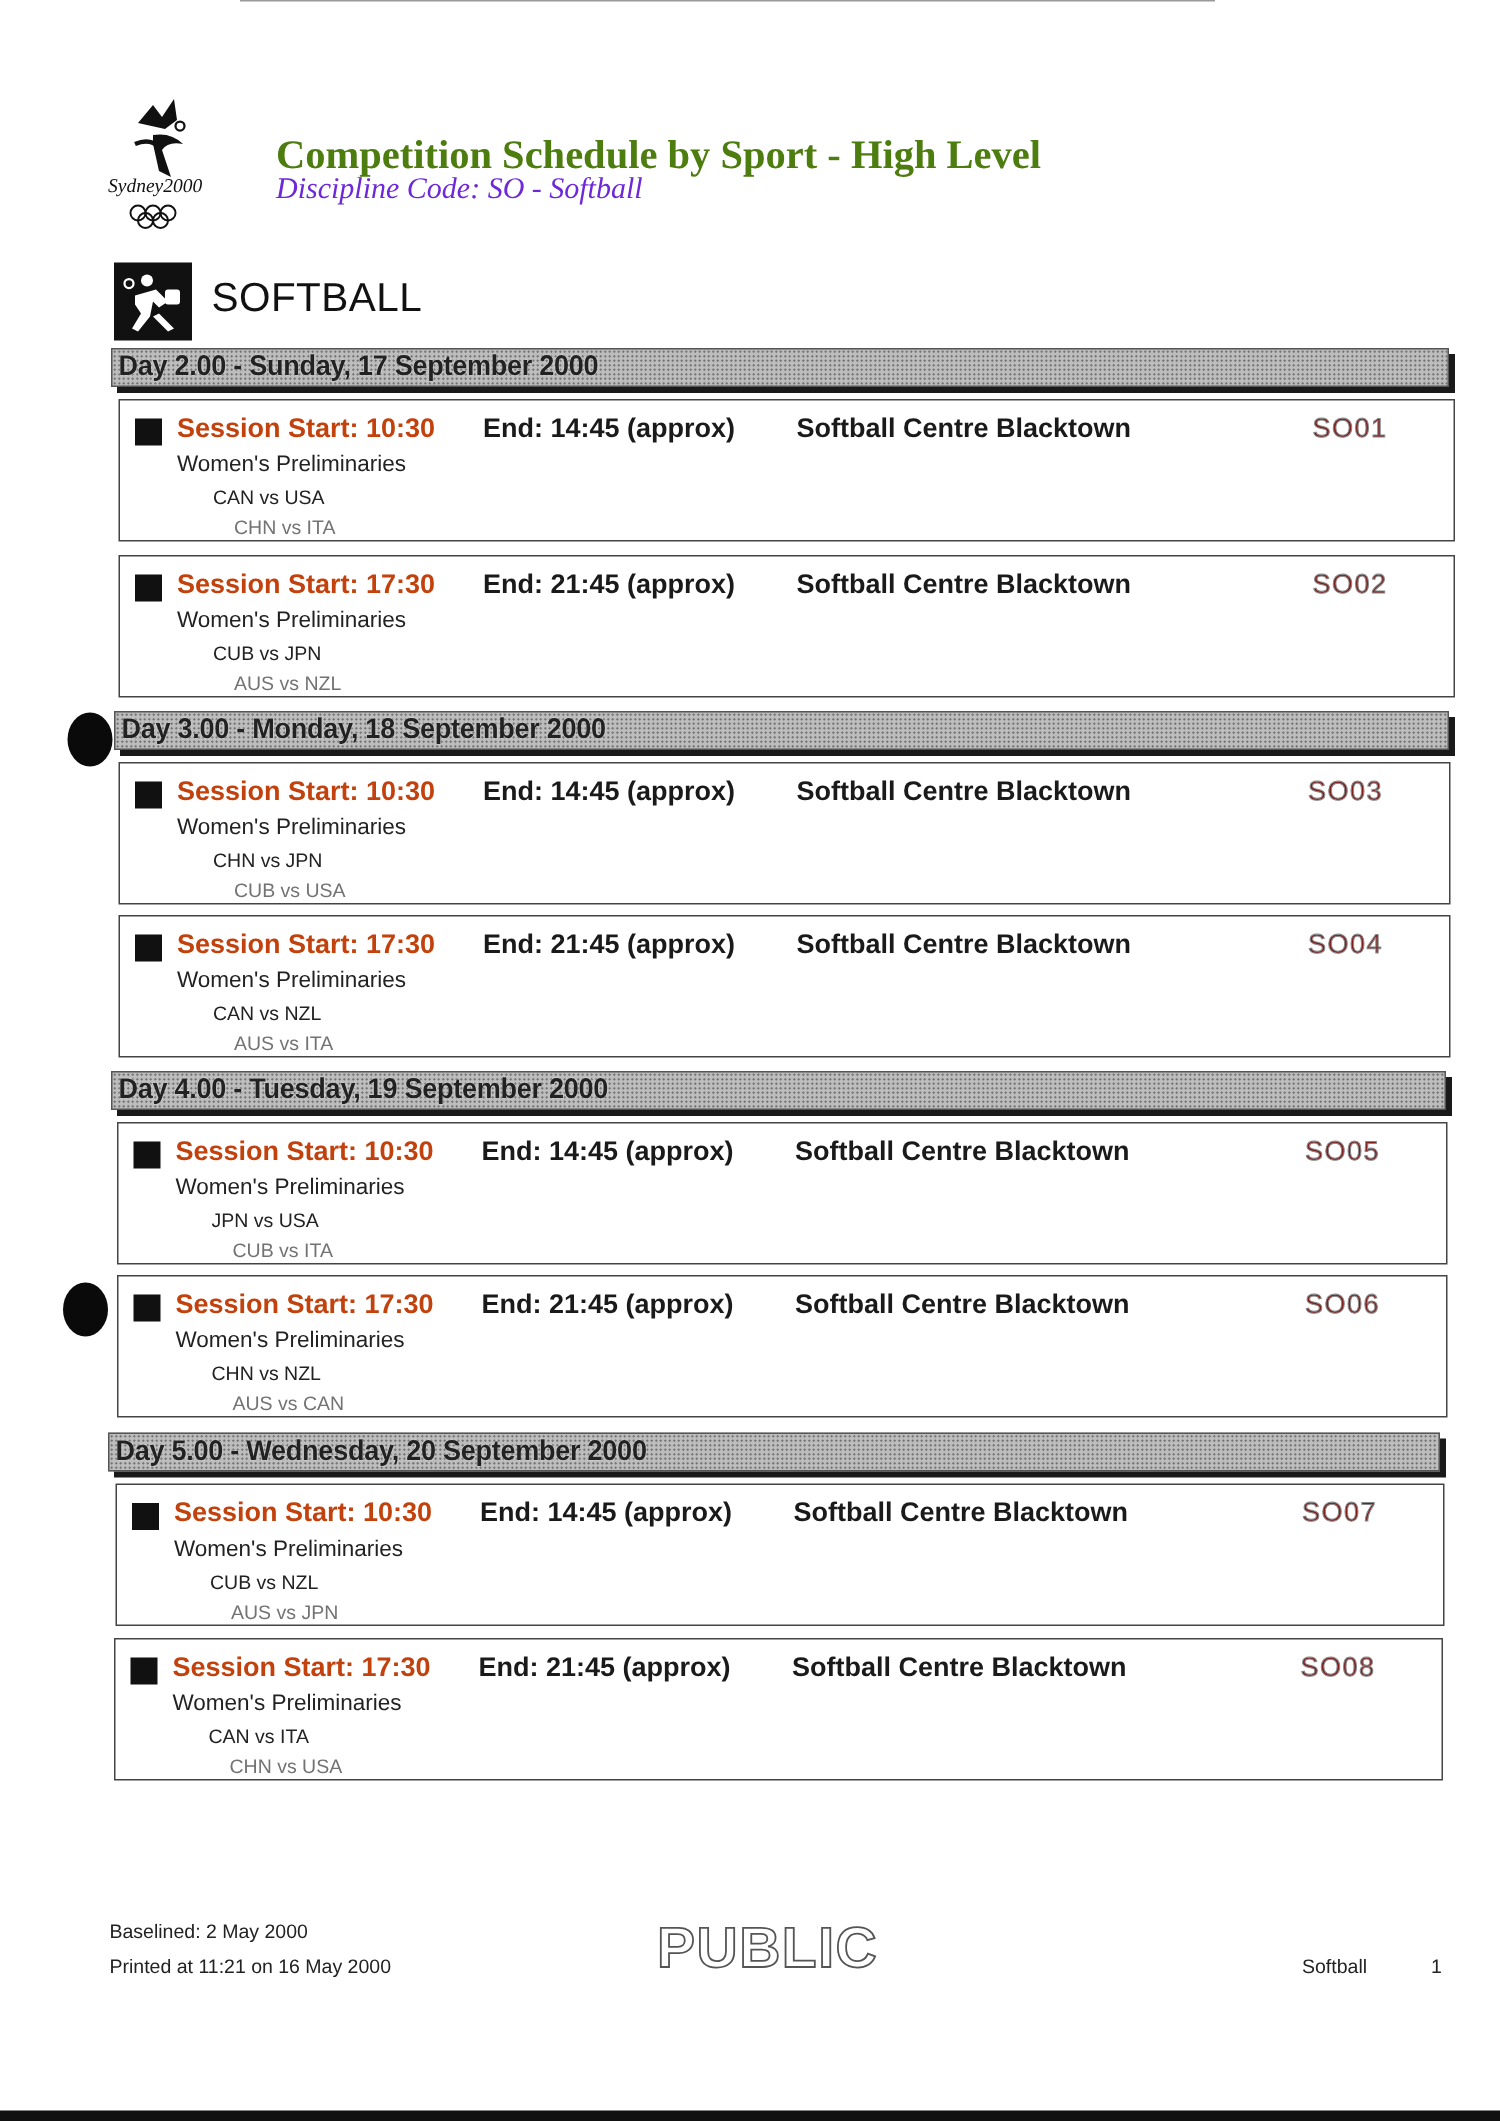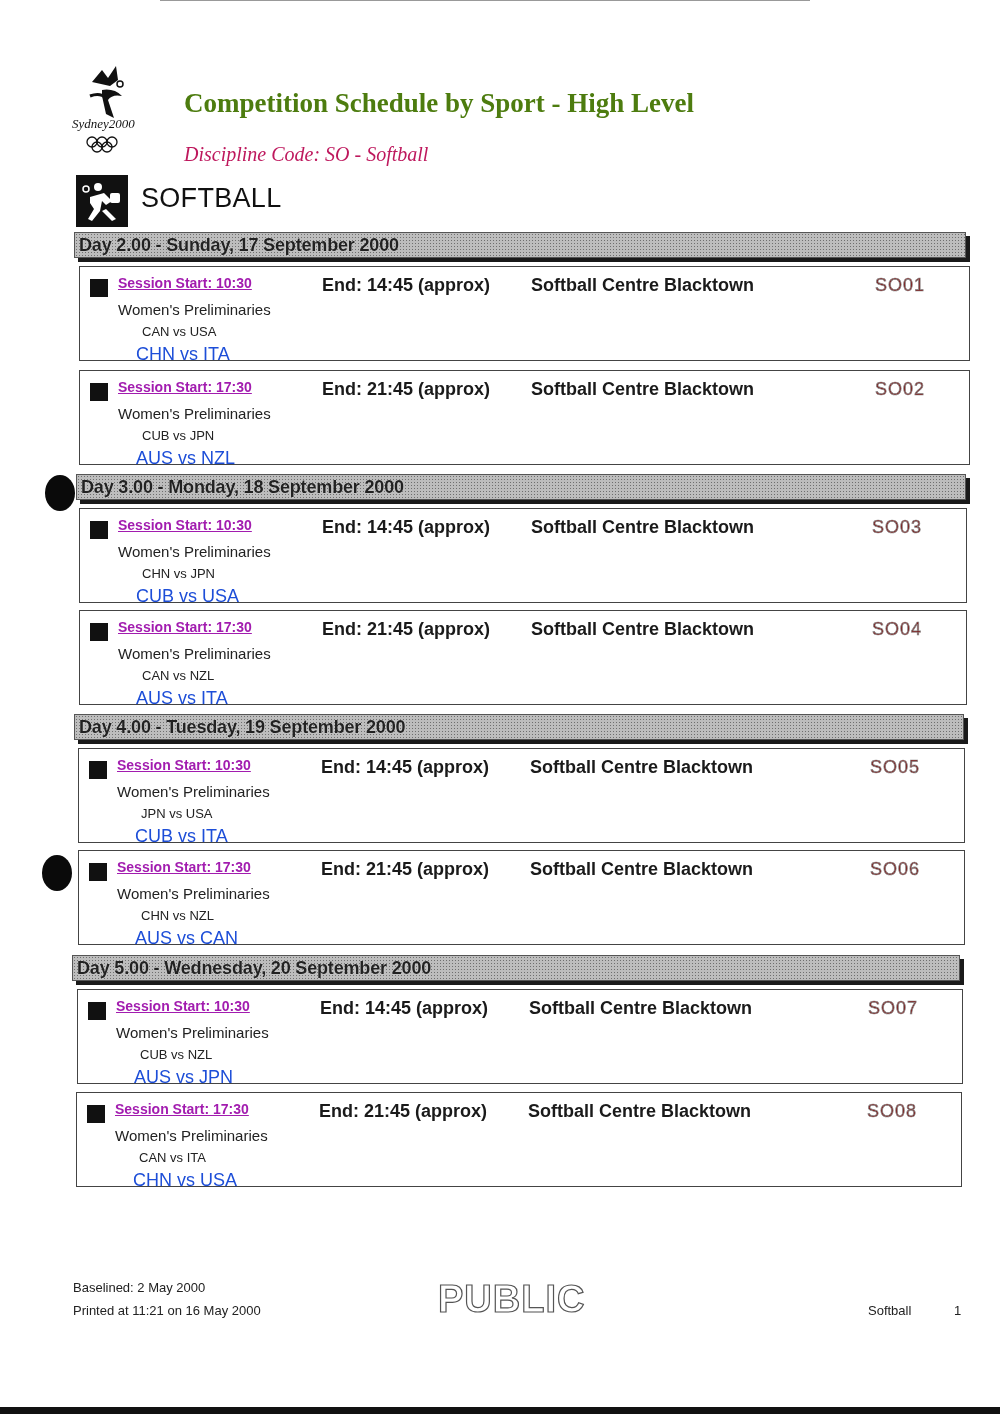--- a/index.html
+++ b/index.html
@@ -10,22 +10,22 @@
   }
   .top-rule { position: absolute; left: 160px; top: 0; width: 650px; height: 1px; background: #999; }
   .bottom-rule { position: absolute; left: 0; top: 1407px; width: 1000px; height: 7px; background: #111; }
 
   .logo { position: absolute; left: 62px; top: 62px; width: 96px; height: 96px; }
   .title {
     position: absolute; left: 184px; top: 88px;
     font-family: "Liberation Serif", serif; font-weight: bold; font-size: 27px; color: #4d7c0f;
   }
   .subtitle {
-    position: absolute; left: 184px; top: 143px;
-    font-family: "Liberation Serif", serif; font-style: italic; font-size: 20px; color: #be185d;
+    position: absolute; left: 184px; top: 115px;
+    font-family: "Liberation Serif", serif; font-style: italic; font-size: 20px; color: #6d28d9;
   }
   .sport-icon-lg {
     position: absolute; left: 76px; top: 175px; width: 52px; height: 52px; background: #111;
   }
   .sport-title {
     position: absolute; left: 141px; top: 183px; font-size: 27px; font-weight: normal; color: #111;
     letter-spacing: 0.3px;
   }
   .day-bar {
     position: absolute; height: 24px;
@@ -41,30 +41,30 @@
     transform: scaleX(0.95); transform-origin: left;
     text-shadow: 0 0 1px #fff;
   }
   .session {
     position: absolute; height: 93px;
     border: 1.5px solid #444; background: #fff;
   }
   .session .s-icon {
     position: absolute; left: 10px; top: 12px; width: 18px; height: 18px; background: #111;
   }
-  .session .s-start { position: absolute; left: 38px; top: 8px; font-size: 14px; font-weight: bold; color: #a21caf; text-decoration: underline; }
+  .session .s-start { position: absolute; left: 38px; top: 8px; font-size: 18px; font-weight: bold; color: #c2410c; }
   .session .s-end { position: absolute; left: 242px; top: 8px; font-size: 18px; font-weight: bold; color: #1a1a1a; }
   .session .s-venue { position: absolute; left: 451px; top: 8px; font-size: 18px; font-weight: bold; color: #1a1a1a; }
   .session .s-code {
     position: absolute; right: 44px; top: 8px; font-size: 18px; color: #7f1d1d;
     -webkit-text-stroke: 0.7px #888; letter-spacing: 1px; text-align: center;
   }
   .session .s-event { position: absolute; left: 38px; top: 34px; font-size: 15px; color: #222; }
   .session .s-match1 { position: absolute; left: 62px; top: 57px; font-size: 13px; color: #222; }
-  .session .s-match2 { position: absolute; left: 56px; top: 77px; font-size: 18px; color: #1d4ed8; }
+  .session .s-match2 { position: absolute; left: 76px; top: 77px; font-size: 13px; color: #737373; }
 
   .punch { position: absolute; width: 30px; height: 36px; border-radius: 50%; background: #0a0a0a; }
 
   .foot-left1 { position: absolute; left: 73px; top: 1280px; font-size: 13px; color: #222; }
   .foot-left2 { position: absolute; left: 73px; top: 1303px; font-size: 13px; color: #222; }
   .foot-public {
     position: absolute; left: 438px; top: 1278px; font-size: 38px; font-weight: bold; color: #fff;
     -webkit-text-stroke: 1.2px #555; letter-spacing: 1px;
   }
   .foot-sport { position: absolute; left: 868px; top: 1303px; font-size: 13px; color: #222; }

